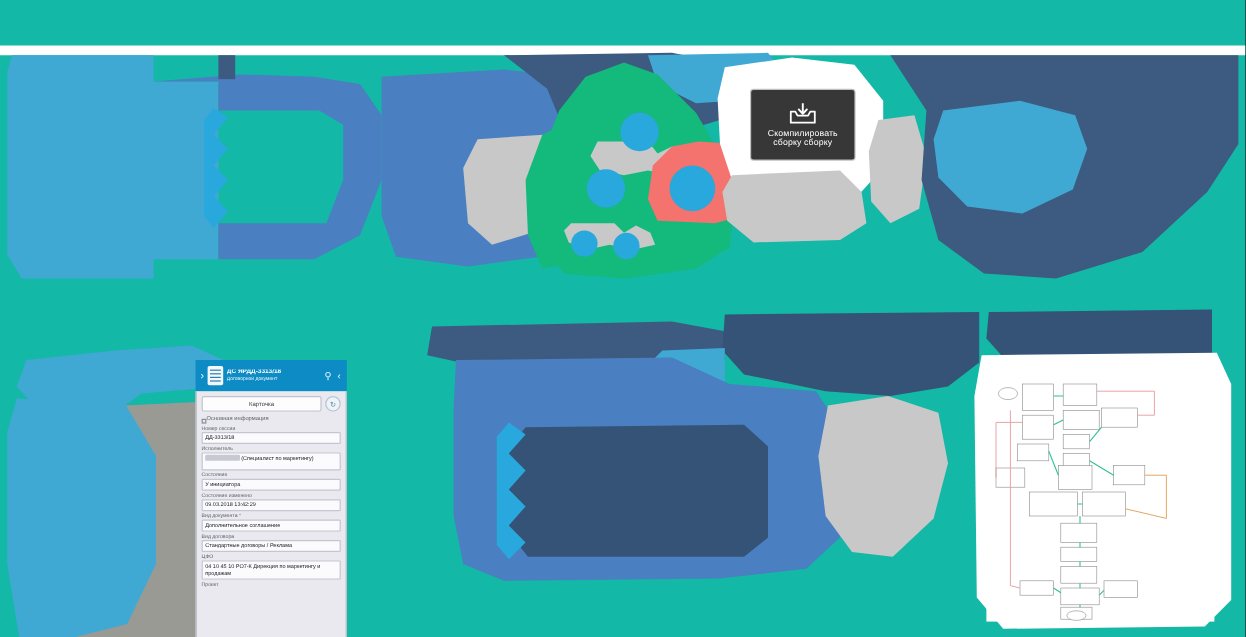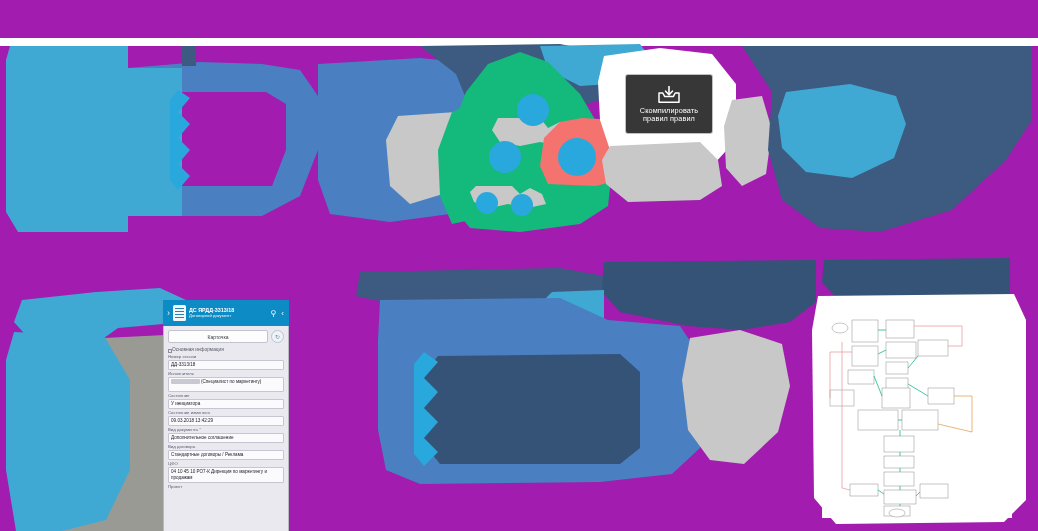--- a/index.html
+++ b/index.html
@@ -1,17 +1,17 @@
 <!DOCTYPE html>
 <html><head>
 <meta charset="utf-8">
 <style>
   html,body{margin:0;padding:0;background:#000;}
   body{font-family:"Liberation Sans",sans-serif;}
-  #stage{position:relative;width:1038px;height:531px;background:#a21caf;overflow:hidden;}
+  #stage{position:relative;width:1038px;height:531px;background:#14b8a6;overflow:hidden;}
 
   
   #compile-btn{
     position:absolute;left:626px;top:75px;width:86px;height:58px;
     background:#373737;border-radius:2px;
     display:flex;flex-direction:column;align-items:center;justify-content:center;
     color:#fff;text-align:center;line-height:1.12;z-index:40;
     box-shadow:0 0 0 1px rgba(0,0,0,.25);
   }
   #compile-btn .ico{width:26px;height:20px;margin-bottom:2px;}
@@ -151,21 +151,21 @@
     <path d="M818,296 L1014,294 L1026,320 L1026,500 L1004,522 L836,524 L814,498 L812,330 Z" fill="#ffffff"></path>
   </svg>
 
   <div id="compile-btn">
     <svg class="ico" viewBox="0 0 26 20">
       <path d="M13 1 L13 9" stroke="#ffffff" stroke-width="1.6" fill="none"></path>
       <path d="M9.6 6.2 L13 9.8 L16.4 6.2" stroke="#ffffff" stroke-width="1.6" fill="none" stroke-linejoin="round" stroke-linecap="round"></path>
       <path d="M3 8 L3 17.2 L23 17.2 L23 8 L19.2 8 L17.4 11.4 L8.6 11.4 L6.8 8 Z" stroke="#ffffff" stroke-width="1.5" fill="none" stroke-linejoin="round"></path>
     </svg>
     <div class="lbl">Скомпилировать</div>
-    <div class="lbl">правил правил</div>
+    <div class="lbl">сборку сборку</div>
   </div>
 
   <div id="doc-card">
     <div class="titlebar">
       <span class="tb-chevron">›</span>
       <span class="tb-doc-icon"></span>
       <span class="tb-texts">
         <span class="tb-title">ДС ЯРДД-3313/18</span>
         <span class="tb-sub">Договорной документ</span>
       </span>

